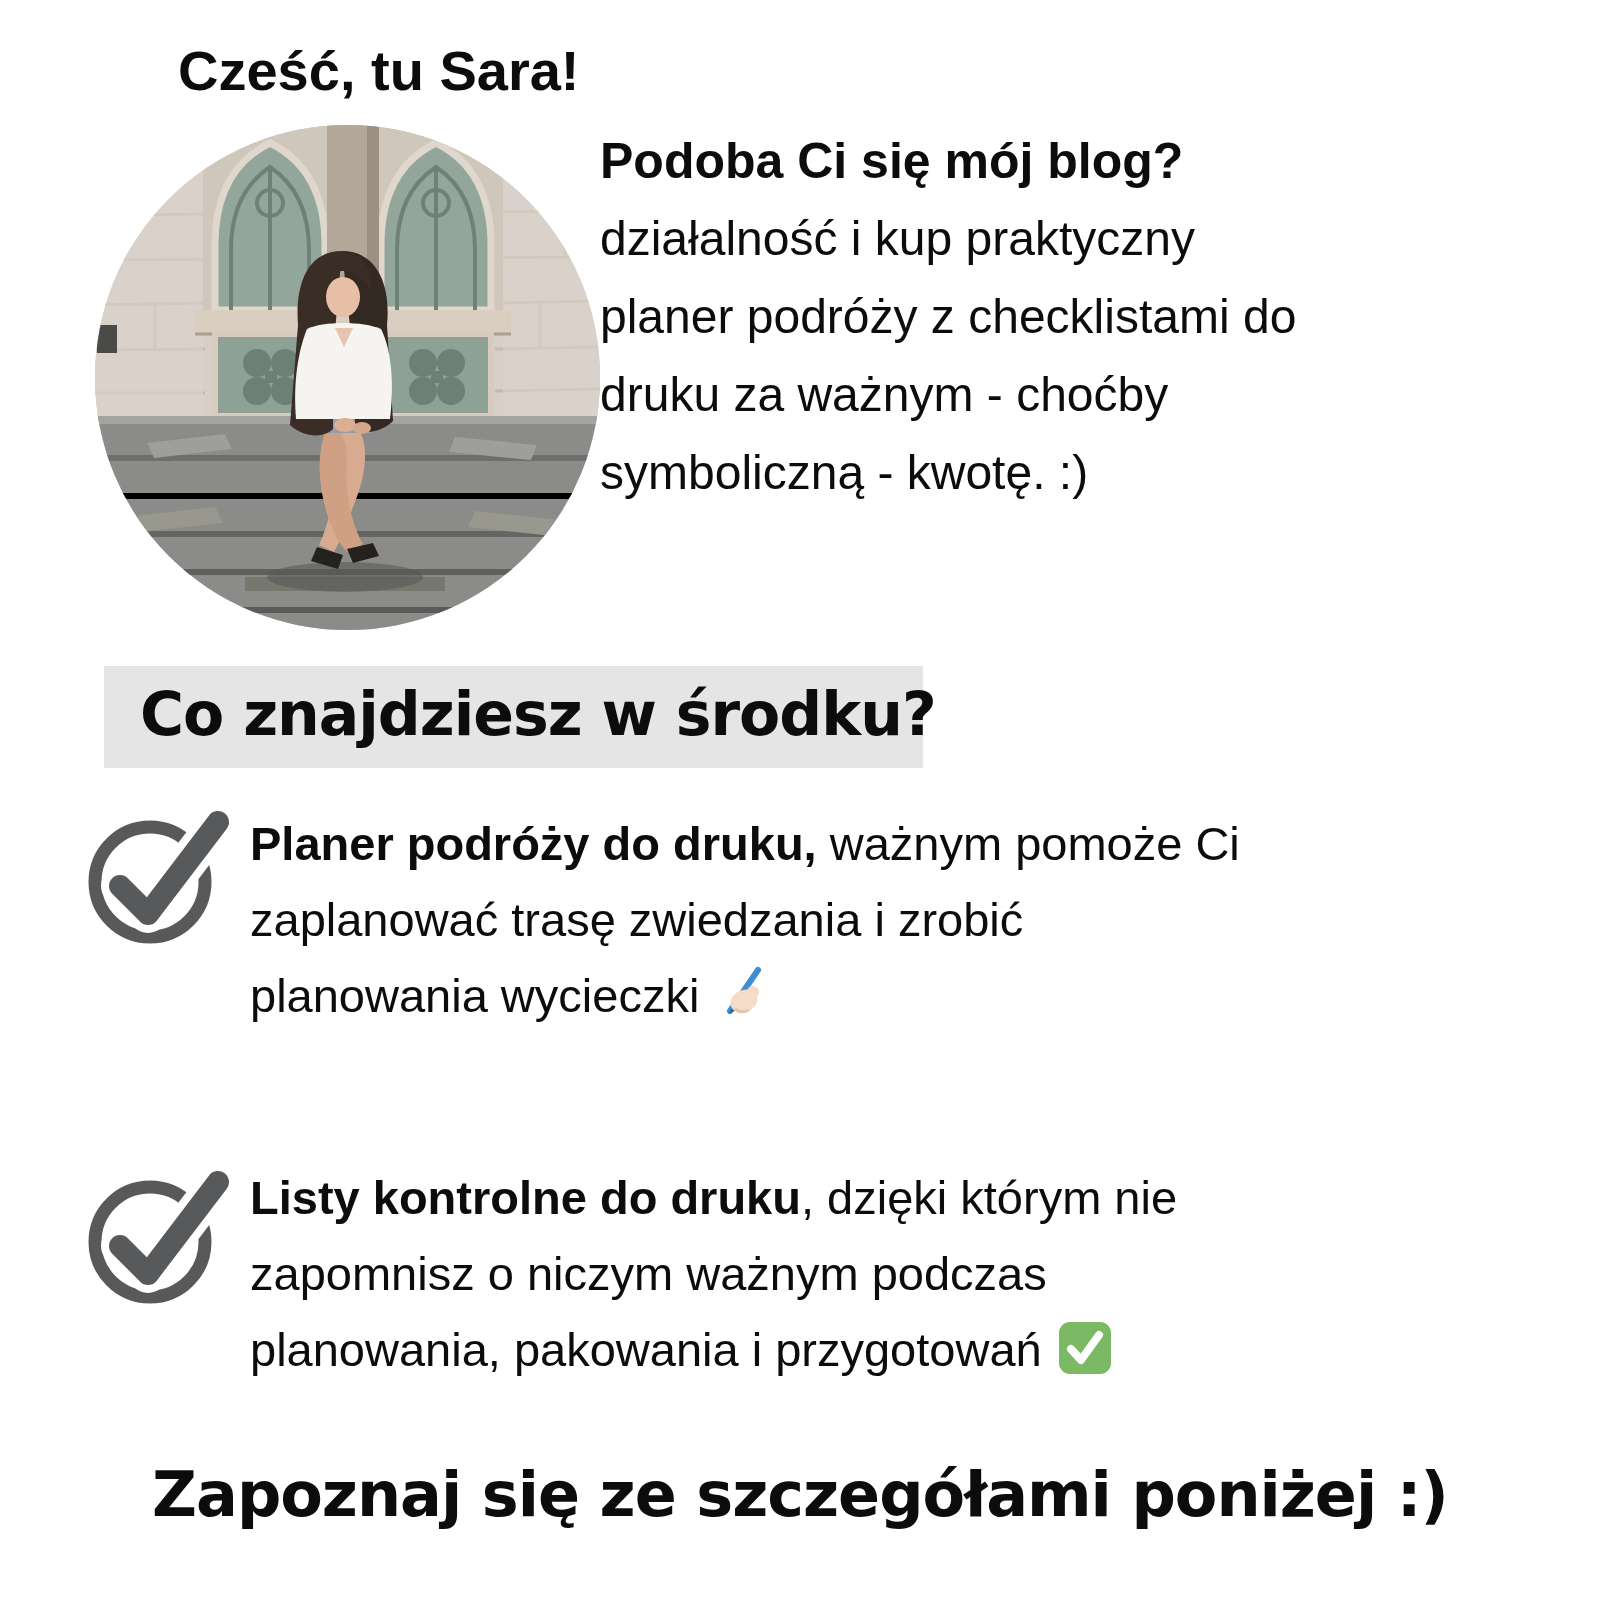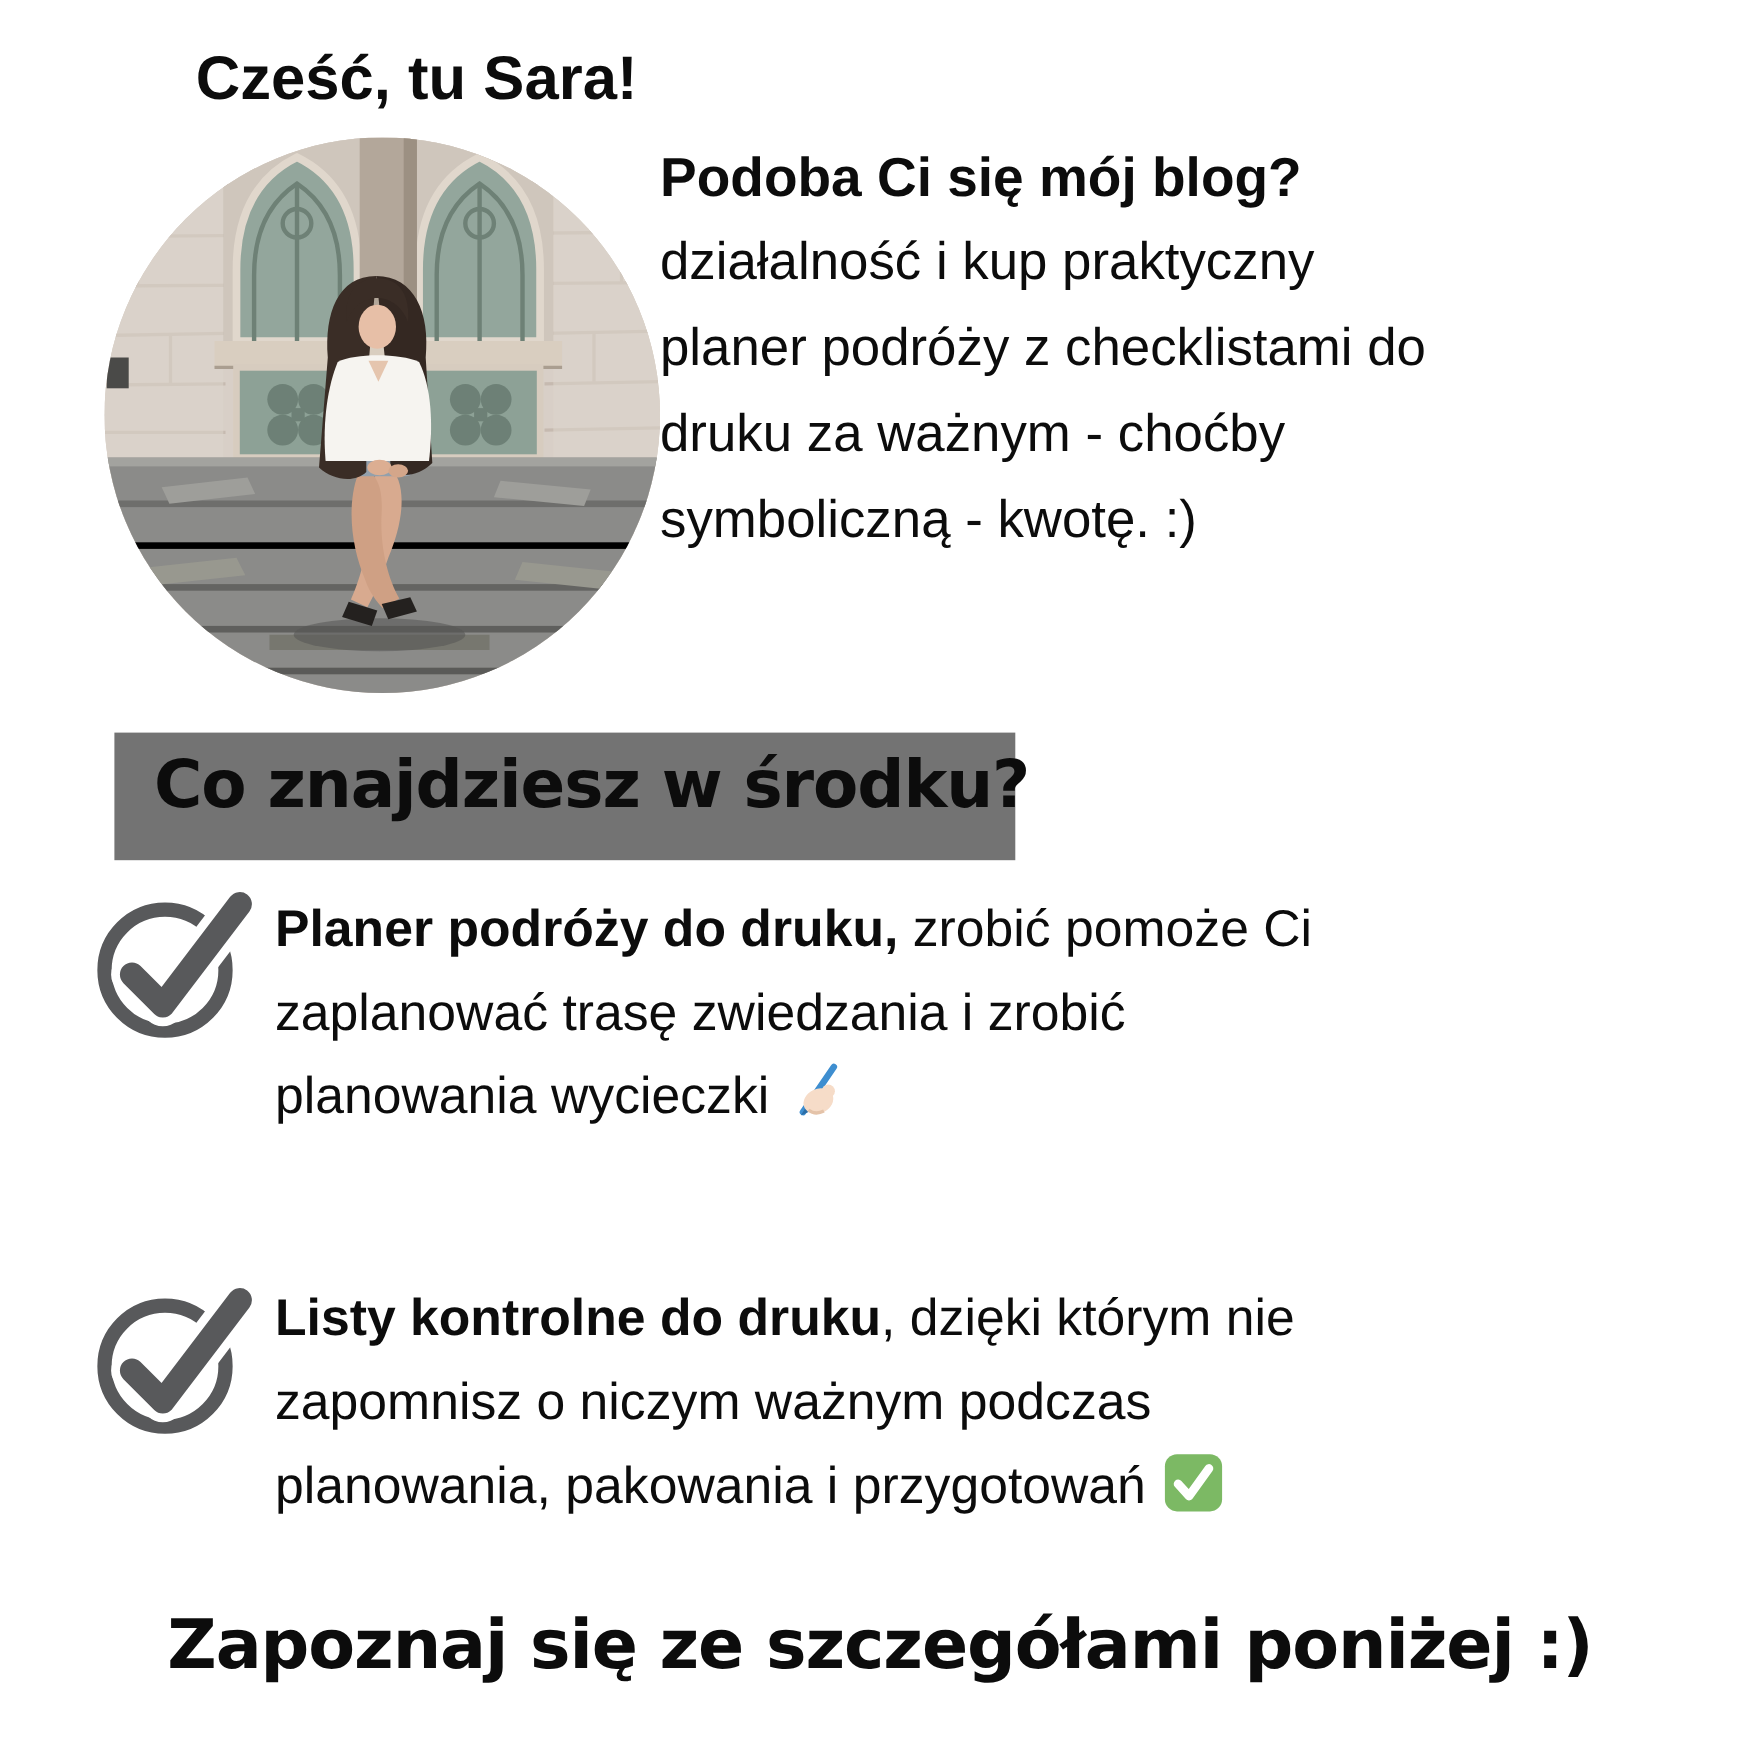--- a/index.html
+++ b/index.html
@@ -19,21 +19,21 @@
   }
   .photo svg{display:block;}
 
   .intro{
     left:600px;top:122px;width:890px;text-align:left;
     font-size:48px;line-height:78px;font-weight:400;
   }
   .intro .q{font-weight:700;font-size:50px;}
 
   .band{
-    left:104px;top:666px;width:819px;height:116px;background:#737373;
+    left:104px;top:666px;width:819px;height:102px;background:#e5e5e5;
   }
   .band .band-label{
     display:block;padding-left:36px;line-height:96px;
     font-family:"DejaVu Sans","Liberation Sans",sans-serif;
     font-weight:800;font-size:60px;letter-spacing:-1px;white-space:nowrap;
   }
 
   .check-icon{width:148px;height:148px;}
   .icon1{left:88px;top:802px;}
   .icon2{left:88px;top:1162px;}
@@ -181,21 +181,21 @@
   <div class="abs band">
     <span class="band-label">Co znajdziesz w środku?</span>
   </div>
 
   <svg class="abs check-icon icon1" viewBox="0 0 148 148">
     <circle cx="62" cy="80" r="55" fill="none" stroke="#58595B" stroke-width="13"></circle>
     <path d="M32 84 L60 112 L130 20" fill="none" stroke="#ffffff" stroke-width="38" stroke-linecap="round" stroke-linejoin="round"></path>
     <path d="M32 84 L60 112 L130 20" fill="none" stroke="#58595B" stroke-width="22" stroke-linecap="round" stroke-linejoin="round"></path>
   </svg>
   <div class="abs bullet-text bt1">
-    <div><span class="b">Planer podróży do druku,</span><span> zrobić pomoże Ci</span></div>
+    <div><span class="b">Planer podróży do druku,</span><span> ważnym pomoże Ci</span></div>
     <div>zaplanować trasę zwiedzania i zrobić</div>
     <div><span>planowania wycieczki</span><svg class="emoji" width="58" height="58" viewBox="0 0 58 58">
         <line x1="45" y1="5" x2="17" y2="46" stroke="#3E8ED0" stroke-width="6" stroke-linecap="round"></line>
         <path d="M15 49 L20 41 L24 45 Z" fill="#2b6da6"></path>
         <ellipse cx="31" cy="36" rx="14" ry="11" fill="#F6DCC8" transform="rotate(-24 31 36)"></ellipse>
         <circle cx="40" cy="27" r="6" fill="#F6DCC8"></circle>
         <path d="M22 44 Q28 49 36 45" fill="none" stroke="#e4c3a9" stroke-width="3"></path>
       </svg></div>
   </div>
 

